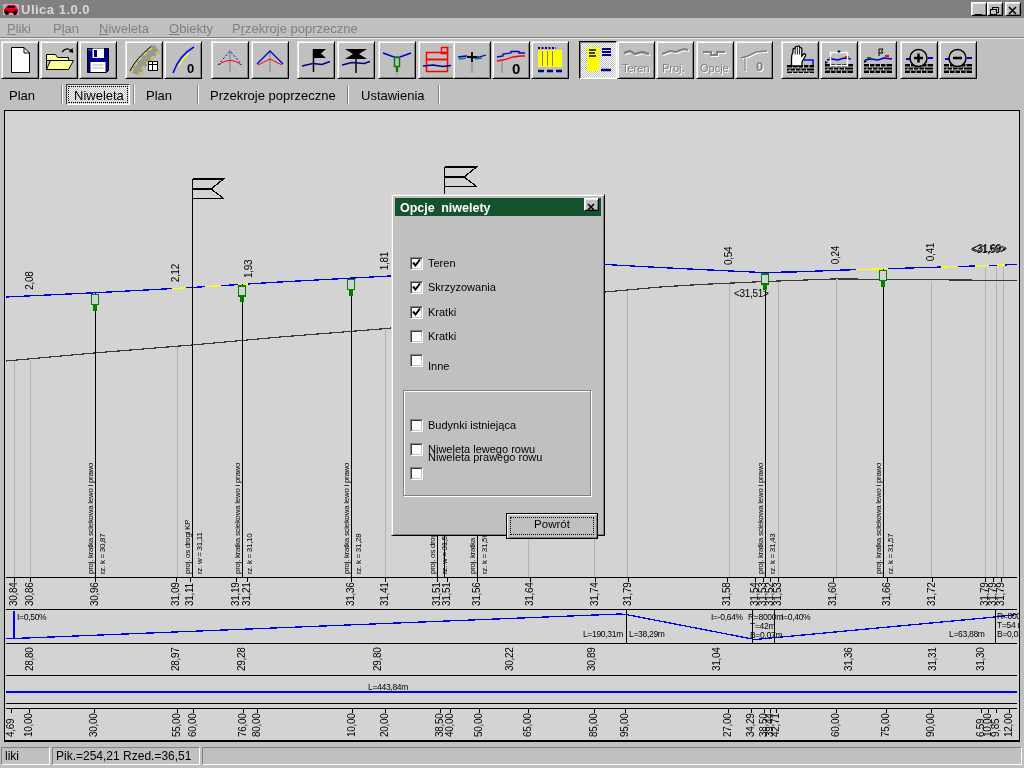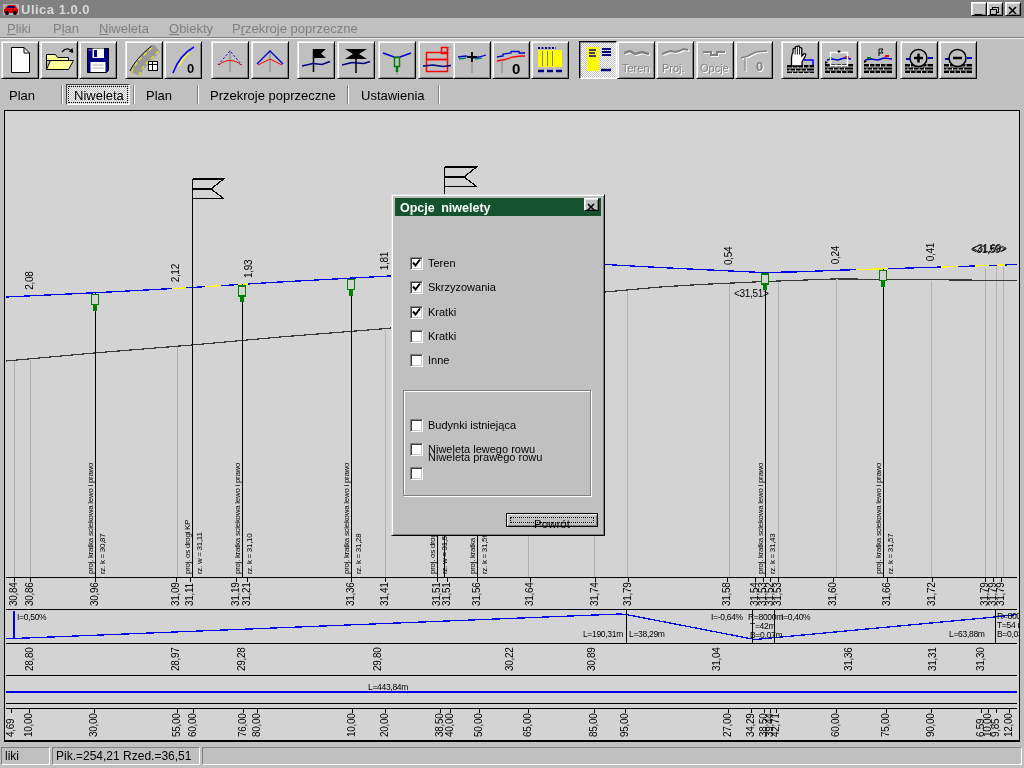--- a/index.html
+++ b/index.html
@@ -23,21 +23,21 @@
 #statusbar{left:0;top:743px;width:1024px;height:25px;background:#c0c0c0}
 .sp{top:4px;height:18px;white-space:nowrap;overflow:hidden;border:1px solid;border-color:#808080 #fff #fff #808080;font-size:12px;color:#000;padding:1px 3px 0 3px}
 #dialog{left:391px;top:194px;width:214px;height:342px;background:#c0c0c0;border:1px solid;border-color:#dfdfdf #000 #000 #dfdfdf;box-shadow:inset 1px 1px 0 #fff, inset -1px -1px 0 #808080}
 #dlgtitle{left:3px;top:3px;width:206px;height:18px;background:#14532d}
 #dlgtitle span{position:absolute;left:5px;top:3px;color:#fff;font-weight:bold;font-size:12.5px;word-spacing:3px}
 #dlgx{left:192px;top:3px;width:15px;height:13px;background:#c0c0c0;border:1px solid;border-color:#fff #000 #000 #fff;box-shadow:inset 1px 1px 0 #e8e8e8, inset -1px -1px 0 #808080}
 .grp{border:1px solid #808080;box-shadow:1px 1px 0 #fff, inset 1px 1px 0 #fff}
 .grplbl{position:absolute;left:6px;top:-6px;background:#c0c0c0;padding:0 2px;font-size:10.5px}
 .cb{position:absolute;width:13px;height:13px;background:#fff;border:1px solid;border-color:#808080 #fff #fff #808080;box-shadow:inset 1px 1px 0 #404040, inset -1px -1px 0 #c8c8c8}
 .cblbl{position:absolute;font-size:11px;color:#000}
-#powrot{left:114px;top:318px;width:92px;height:14px;background:#c0c0c0;border:1px solid #000;box-shadow:inset 1px 1px 0 #fff, inset -1px -1px 0 #808080}
+#powrot{left:114px;top:318px;width:92px;height:26px;background:#c0c0c0;border:1px solid #000;box-shadow:inset 1px 1px 0 #fff, inset -1px -1px 0 #808080}
 #powrot .foc{position:absolute;left:3px;top:3px;right:3px;bottom:3px;border:1px dotted #000}
 #powrot span{position:absolute;width:100%;text-align:center;top:4px;font-size:11.5px}
 </style></head>
 <body>
 <div class="abs" id="titlebar">
  <svg class="abs" style="left:3px;top:1px" width="16" height="16" viewBox="0 0 16 16">
   <rect x="0" y="3" width="16" height="11" fill="#b0b0c0"></rect>
   <path d="M1 11 L2 7 L5 4 L12 4 L14 7 L15 11 Z" fill="#ff0000"></path>
   <rect x="1" y="8" width="14" height="4" fill="#cc0000"></rect>
   <path d="M5 5 L11 5 L12 7 L4 7 Z" fill="#000060"></path>
@@ -545,21 +545,21 @@
  <span class="cblbl" style="left:36px;top:86px">Skrzyzowania</span>
  <div class="cb" style="left:18px;top:111px">
       <svg width="11" height="11" viewBox="0 0 11 11" style="position:absolute;left:0;top:0">
         <path d="M2 4.5 L4.5 7.5 L9 1.5" fill="none" stroke="#000" stroke-width="2"></path>
       </svg>
     </div>
  <span class="cblbl" style="left:36px;top:111px">Kratki</span>
  <div class="cb" style="left:18px;top:135px"></div>
  <span class="cblbl" style="left:36px;top:135px">Kratki</span>
  <div class="cb" style="left:18px;top:159px"></div>
- <span class="cblbl" style="left:36px;top:159px">Inne</span>
+ <span class="cblbl" style="left:36px;top:165px">Inne</span>
  <div class="cb" style="left:18px;top:224px"></div>
  <span class="cblbl" style="left:36px;top:224px">Budynki istniejąca</span>
  <div class="cb" style="left:18px;top:248px"></div>
  <span class="cblbl" style="left:36px;top:248px">Niweleta lewego rowu</span>
  <div class="cb" style="left:18px;top:272px"></div>
  <span class="cblbl" style="left:36px;top:256px">Niweleta prawego rowu</span>
  <div class="abs" id="powrot">
       <div class="foc"></div>
       <span>Powrót</span>
     </div>

